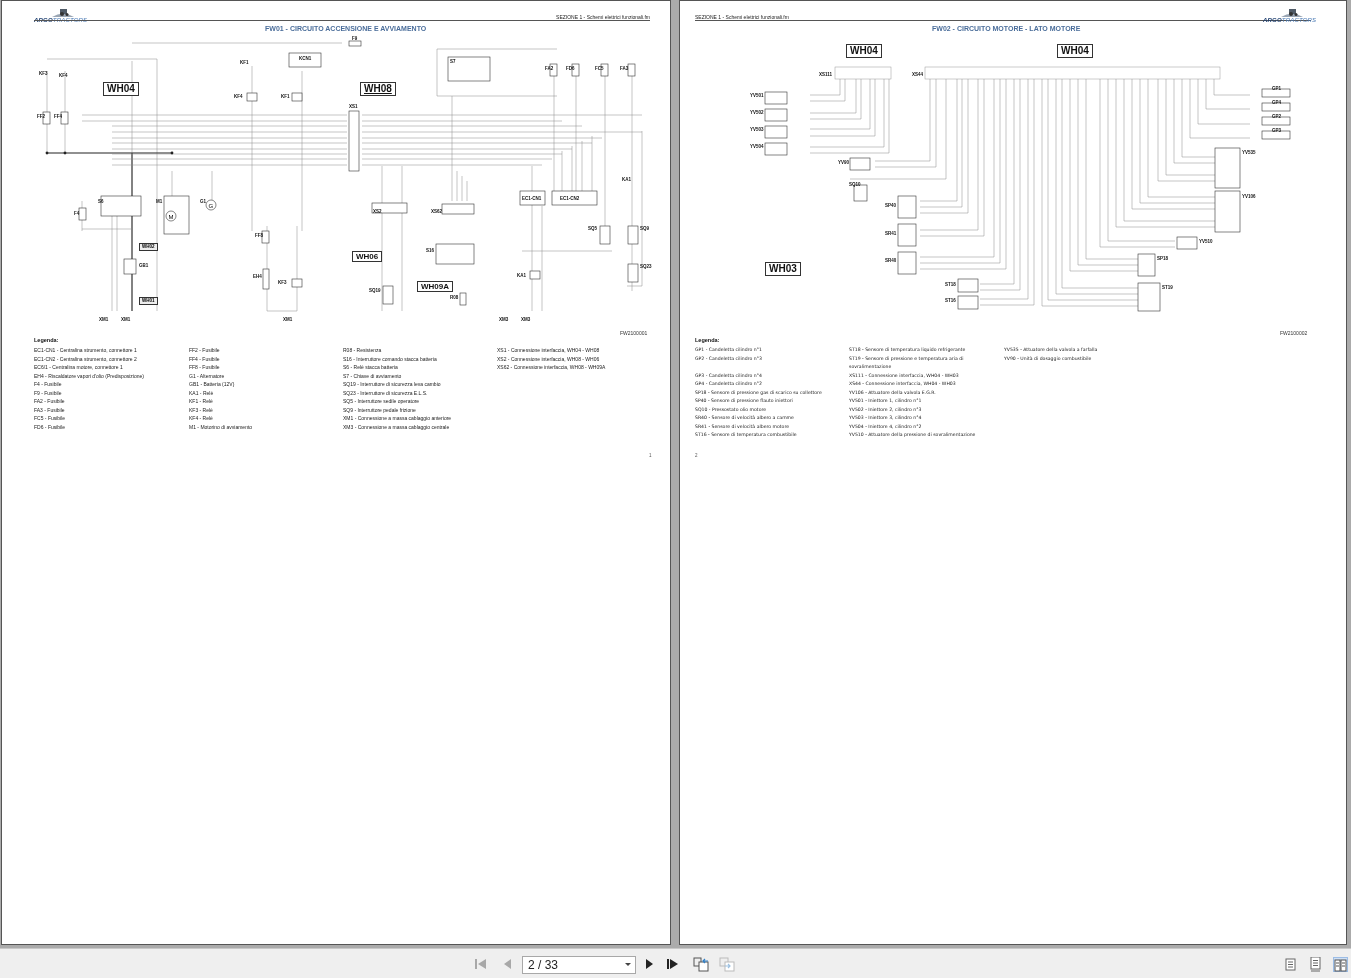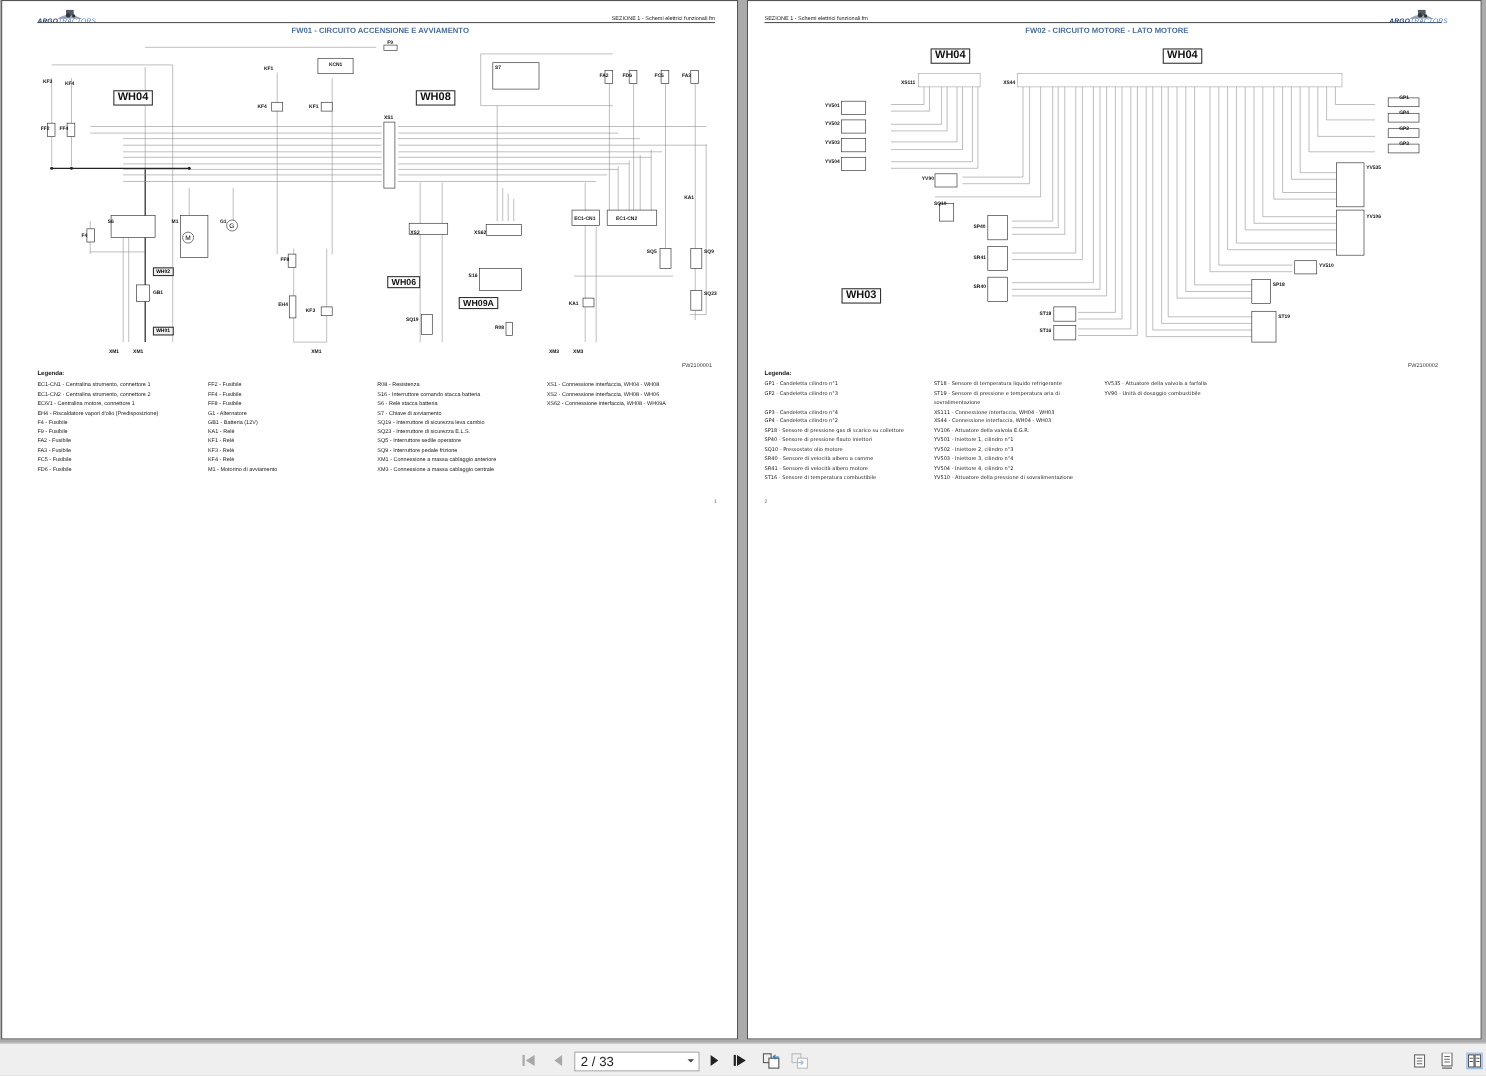--- a/index.html
+++ b/index.html
@@ -180,23 +180,23 @@
       <circle cx="209" cy="204" r="5" stroke="#333" stroke-width="0.6" fill="#fff"></circle>
       <text x="206.5" y="206.5" font-size="6">G</text>
       <g fill="#222">
         <circle cx="45" cy="152" r="1.4"></circle>
           <circle cx="63" cy="152" r="1.4"></circle>
           <circle cx="170" cy="152" r="1.4"></circle>
       </g>
     </svg>
 
     <div class="harness-label" style="left:101px; top:81px;">WH04</div>
-    <div class="harness-label" style="left:376px; top:81px;">WH08</div>
+    <div class="harness-label" style="left:358px; top:81px;text-decoration:underline;">WH08</div>
     <div class="harness-label" style="left:350px; top:250px; font-size:8px; line-height:9px;">WH06</div>
-    <div class="harness-label" style="left:415px; top:269px; font-size:8px; line-height:9px;">WH09A</div>
+    <div class="harness-label" style="left:415px; top:280px; font-size:8px; line-height:9px;">WH09A</div>
     <div class="harness-small" style="left:137px; top:242px;">WH02</div>
     <div class="harness-small" style="left:137px; top:296px;">WH01</div>
 
     <div class="comp-label" style="left:37px; top:70px;">KF3</div>
     <div class="comp-label" style="left:57px; top:72px;">KF4</div>
     <div class="comp-label" style="left:35px; top:113px;">FF2</div>
     <div class="comp-label" style="left:52px; top:113px;">FF4</div>
     <div class="comp-label" style="left:350px; top:35px;">F9</div>
     <div class="comp-label" style="left:238px; top:59px;">KF1</div>
     <div class="comp-label" style="left:297px; top:55px;">KCN1</div>

